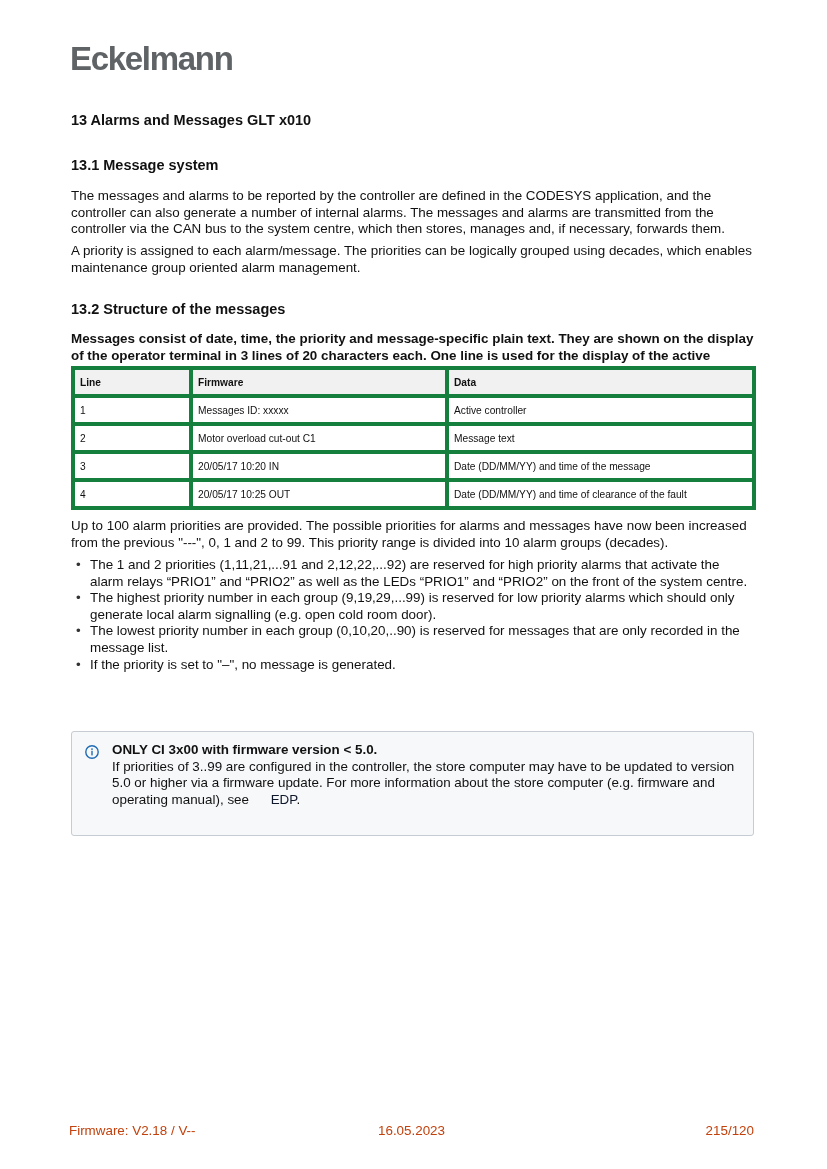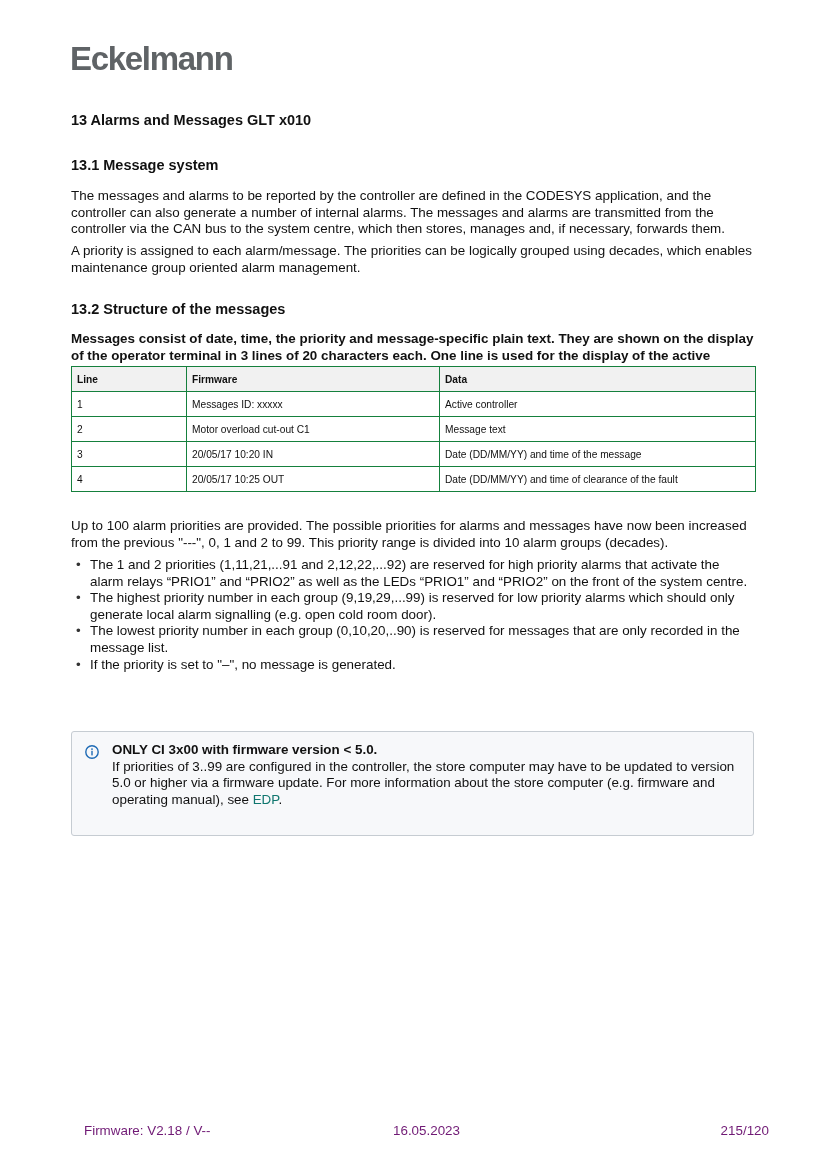--- a/index.html
+++ b/index.html
@@ -25,21 +25,21 @@
   .sec1-p1 { position: absolute; top: 188px; left: 0; width: 690px; }
   .sec1-p2 { position: absolute; top: 243px; left: 0; width: 690px; }
   .sec2-title { position: absolute; top: 301px; left: 0; }
   .sec2-p1 { position: absolute; top: 331px; left: 0; width: 690px; font-weight: bold; }
 
   table.msg-table {
     position: absolute; top: 366px; left: 0; width: 685px;
     border-collapse: collapse; font-size: 10.2px;
   }
   table.msg-table th, table.msg-table td {
-    border: 1px solid #15803d; text-align: left; padding: 0 5px;
+    border: 4px solid #15803d; text-align: left; padding: 0 5px;
     height: 24px; font-weight: normal; color: #111;
   }
   table.msg-table th { background: #f1f1f1; font-weight: bold; }
   .col1 { width: 104px; } .col2 { width: 242px; }
 
   .sec2-p2 { position: absolute; top: 518px; left: 0; width: 700px; }
   ul.bullets {
     position: absolute; top: 557px; left: 0; width: 685px;
     margin: 0; padding: 0; list-style: none; font-size: 13.4px; line-height: 16.6px;
   }
@@ -52,25 +52,25 @@
     position: absolute; top: 731px; left: 0; width: 683px; height: 105px;
     border: 1px solid #c6ccd2; border-radius: 3px; background: #f7f8fa;
     box-sizing: border-box;
   }
   .info-icon {
     position: absolute; left: 13px; top: 13px; width: 14px; height: 14px;
   }
   .info-text { position: absolute; left: 40px; top: 10px; width: 635px; }
   .info-text p { font-size: 13.4px; line-height: 16.6px; }
   .info-title { font-weight: bold; }
-  .link { color: #0f766e; }
+  .link { color: #0f172a; margin-left: 18px; }
 
   .footer {
-    position: absolute; top: 1123px; left: 84px; width: 685px; height: 18px;
-    font-size: 13.4px; color: #701a75;
+    position: absolute; top: 1123px; left: 69px; width: 685px; height: 18px;
+    font-size: 13.4px; color: #c2410c;
   }
   .footer .left { position: absolute; left: 0; top: 0; }
   .footer .center { position: absolute; left: 309px; top: 0; }
   .footer .right { position: absolute; right: 0; top: 0; }
 </style>
 </head>
 <body>
 
 <div class="logo">Eckelmann</div>
 

